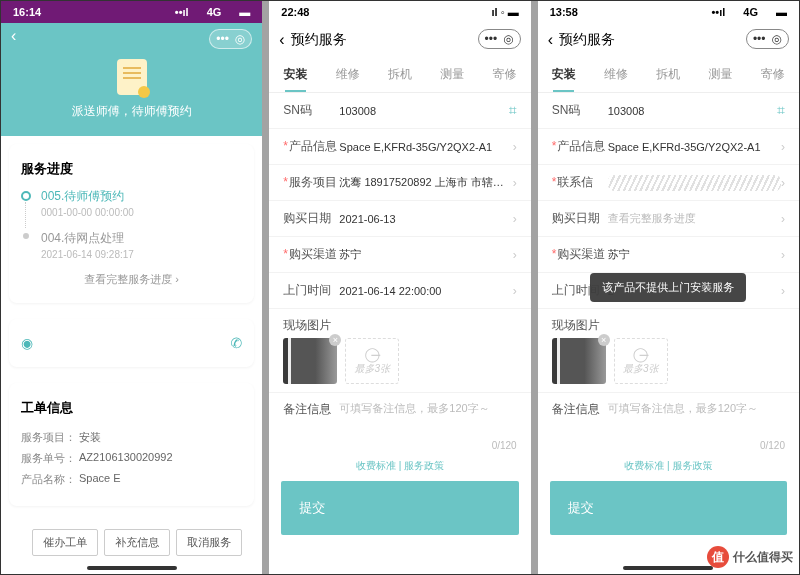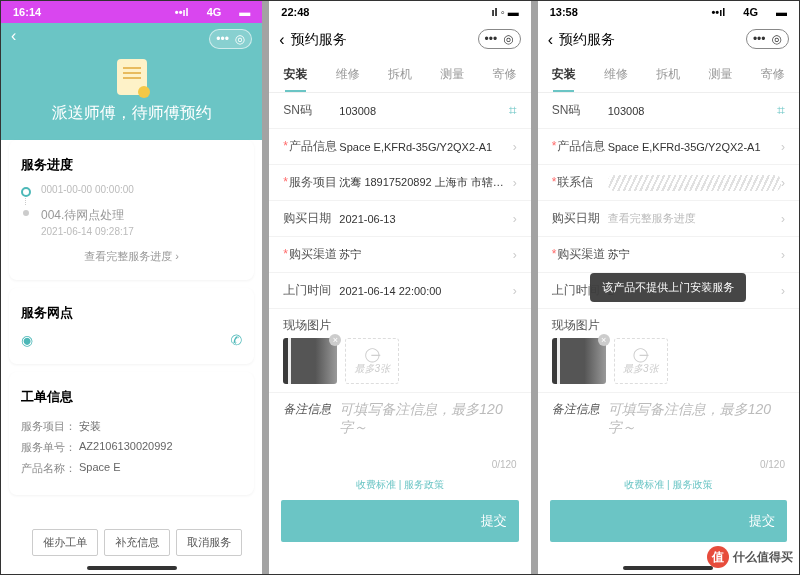--- a/index.html
+++ b/index.html
@@ -1,35 +1,35 @@
 <!DOCTYPE html>
 <html><head>
 <meta charset="utf-8">
 <style>
 * { margin: 0; padding: 0; box-sizing: border-box; }
 body { font-family: -apple-system, "PingFang SC", sans-serif; background: #fff; width: 800px; height: 575px; overflow: hidden; position: relative; border: 1px solid #333; }
 .wrap { display: flex; width: 100%; height: 100%; }
 .phone { flex: 1; border-left: 7px solid #a3a3a3; position: relative; overflow: hidden; background: #fff; }
 .phone:first-child { border-left: none; }
 .status-bar { display: flex; justify-content: space-between; align-items: center; padding: 4px 12px; font-size: 11px; font-weight: 600; height: 22px; }
-.status-bar.teal { background: #d946ef; color: #fff; }
+.status-bar.teal { background: #701a75; color: #fff; }
 .status-right { display: flex; align-items: center; gap: 18px; }
 .header { display: flex; align-items: center; padding: 8px 10px; font-size: 14px; position: relative; }
 .header.teal { background: #6bc5c5; color: #fff; padding-top: 4px; }
 .back { font-size: 16px; margin-right: 6px; cursor: pointer; }
 .caps { position: absolute; right: 10px; top: 6px; display: flex; align-items: center; gap: 6px; border: 1px solid #888; border-radius: 14px; padding: 3px 6px; background: rgba(255,255,255,0.7); }
 .caps.teal { border-color: rgba(255,255,255,0.6); background: rgba(255,255,255,0.2); }
 .caps span { font-size: 12px; line-height: 1; color: #333; }
 .caps.teal span { color: #fff; }
 .hero { background: #6bc5c5; color: #fff; text-align: center; padding: 6px 0 16px; }
 .doc-icon { width: 30px; height: 36px; background: #fef2c8; border-radius: 4px; margin: 0 auto 8px; position: relative; }
 .doc-icon::before { content: ""; position: absolute; top: 8px; left: 6px; right: 6px; height: 2px; background: #e8bb5e; box-shadow: 0 5px 0 #e8bb5e, 0 10px 0 #e8bb5e; }
 .doc-icon::after { content: ""; position: absolute; right: -3px; bottom: -3px; width: 12px; height: 12px; background: #f5c846; border-radius: 50%; }
-.hero-text { font-size: 16px; font-family: Liberation Mono, monospace; }
-.card { background: #fff; margin: 8px 8px; border-radius: 8px; padding: 16px 12px; box-shadow: 0 1px 3px rgba(0,0,0,0.05); }
+.hero-text { font-size: 12px; font-family: Liberation Mono, monospace; }
+.card { background: #fff; margin: 16px 8px; border-radius: 8px; padding: 16px 12px; box-shadow: 0 1px 3px rgba(0,0,0,0.05); }
 .card + .card { margin-top: 8px; }
 .card-title { font-size: 13px; font-weight: 600; margin-bottom: 10px; }
 .p1-scroll { position: absolute; top: 22px; left: 0; right: 0; bottom: 0; overflow: hidden; }
 .timeline-item { position: relative; padding-left: 20px; margin-bottom: 12px; }
 .timeline-dot { position: absolute; left: 0; top: 3px; width: 10px; height: 10px; border-radius: 50%; border: 2px solid #4db8b8; }
 .timeline-dot.gray { border-color: #ccc; background: #ccc; width: 6px; height: 6px; left: 2px; }
 .timeline-line { position: absolute; left: 4px; top: 14px; bottom: -10px; border-left: 1px dotted #ccc; }
 .timeline-title { font-size: 12px; color: #4db8b8; }
 .timeline-title.gray { color: #999; }
 .timeline-sub { font-size: 10px; color: #bbb; margin-top: 2px; }
@@ -57,25 +57,25 @@
 .chev { color: #ccc; font-size: 12px; }
 .scan { color: #6bc5c5; font-size: 14px; }
 .scene-title { font-size: 12px; color: #555; padding: 8px 14px 4px; }
 .imgs { display: flex; gap: 8px; padding: 0 14px 8px; }
 .thumb { width: 54px; height: 46px; background: linear-gradient(90deg, #3a3a3a 0%, #3a3a3a 10%, #eee 10%, #eee 14%, #555 14%, #555 60%, #999 100%); border-radius: 3px; position: relative; }
 .thumb::after { content: "×"; position: absolute; top: -4px; right: -4px; width: 12px; height: 12px; background: #ccc; color: #fff; border-radius: 50%; font-size: 9px; text-align: center; line-height: 12px; }
 .upload { width: 54px; height: 46px; border: 1px dashed #ddd; border-radius: 3px; display: flex; flex-direction: column; align-items: center; justify-content: center; color: #ccc; }
 .upload .cam { font-size: 14px; }
 .upload .txt { font-size: 10px; font-style: italic; }
 .remark { padding: 8px 14px; }
-.remark-row { display: flex; font-size: 12px; font-style: italic; }
-.remark-ph { color: #bbb; font-size: 14px; flex: 1; }
+.remark-row { display: flex; font-size: 12px; }
+.remark-ph { color: #bbb; font-size: 11px; flex: 1; }
 .counter { text-align: right; font-size: 10px; color: #bbb; padding: 14px 14px 0; }
 .links { text-align: center; font-size: 10px; color: #6bc5c5; padding: 8px 0 4px; }
-.submit { margin: 4px 12px 10px; background: #6bc5c5; color: #fff; text-align: right; padding: 12px; font-size: 13px; border-radius: 2px; }
+.submit { margin: 4px 12px 10px; background: #6bc5c5; color: #fff; text-align: left; padding: 18px; font-size: 13px; border-radius: 2px; }
 .scribble { flex: 1; height: 16px; background: repeating-linear-gradient(115deg, #ccc 0, #ccc 2px, transparent 2px, transparent 5px); opacity: 0.6; border-radius: 6px; }
 .toast { position: absolute; left: 50%; top: 272px; transform: translateX(-50%); background: rgba(60,60,60,0.95); color: #fff; font-size: 11px; padding: 7px 12px; border-radius: 4px; white-space: nowrap; }
 .watermark { position: absolute; right: 6px; bottom: 6px; display: flex; align-items: center; gap: 4px; font-size: 12px; color: #555; font-weight: 600; }
 .wm-badge { width: 22px; height: 22px; background: #e74c3c; color: #fff; border-radius: 50%; display: flex; align-items: center; justify-content: center; font-size: 12px; }
 .p1-cards { margin-top: -8px; }
 </style>
 </head>
 <body>
 
 <div class="wrap">
@@ -100,31 +100,31 @@
     <div class="hero">
       <div class="doc-icon"></div>
       <div class="hero-text">派送师傅，待师傅预约</div>
     </div>
     <div class="p1-cards">
       <div class="card">
         <div class="card-title">服务进度</div>
         <div class="timeline-item">
           <div class="timeline-dot"></div>
           <div class="timeline-line"></div>
+          <div class="timeline-title">005.待师傅预约</div>
           <div class="timeline-sub">0001-00-00 00:00:00</div>
         </div>
         <div class="timeline-item">
           <div class="timeline-dot gray"></div>
           <div class="timeline-title gray">004.待网点处理</div>
           <div class="timeline-sub">2021-06-14 09:28:17</div>
         </div>
         <div class="view-more"><span>查看完整服务进度</span> ›</div>
       </div>
       <div class="card">
-        <div class="card-title">服务网点</div>
         <div class="net-row">
           <div class="net-left">
             <span class="pin">◉</span>
           </div>
           <span class="phone-icon">✆</span>
         </div>
       </div>
       <div class="card">
         <div class="card-title">工单信息</div>
         <div class="info-row">

